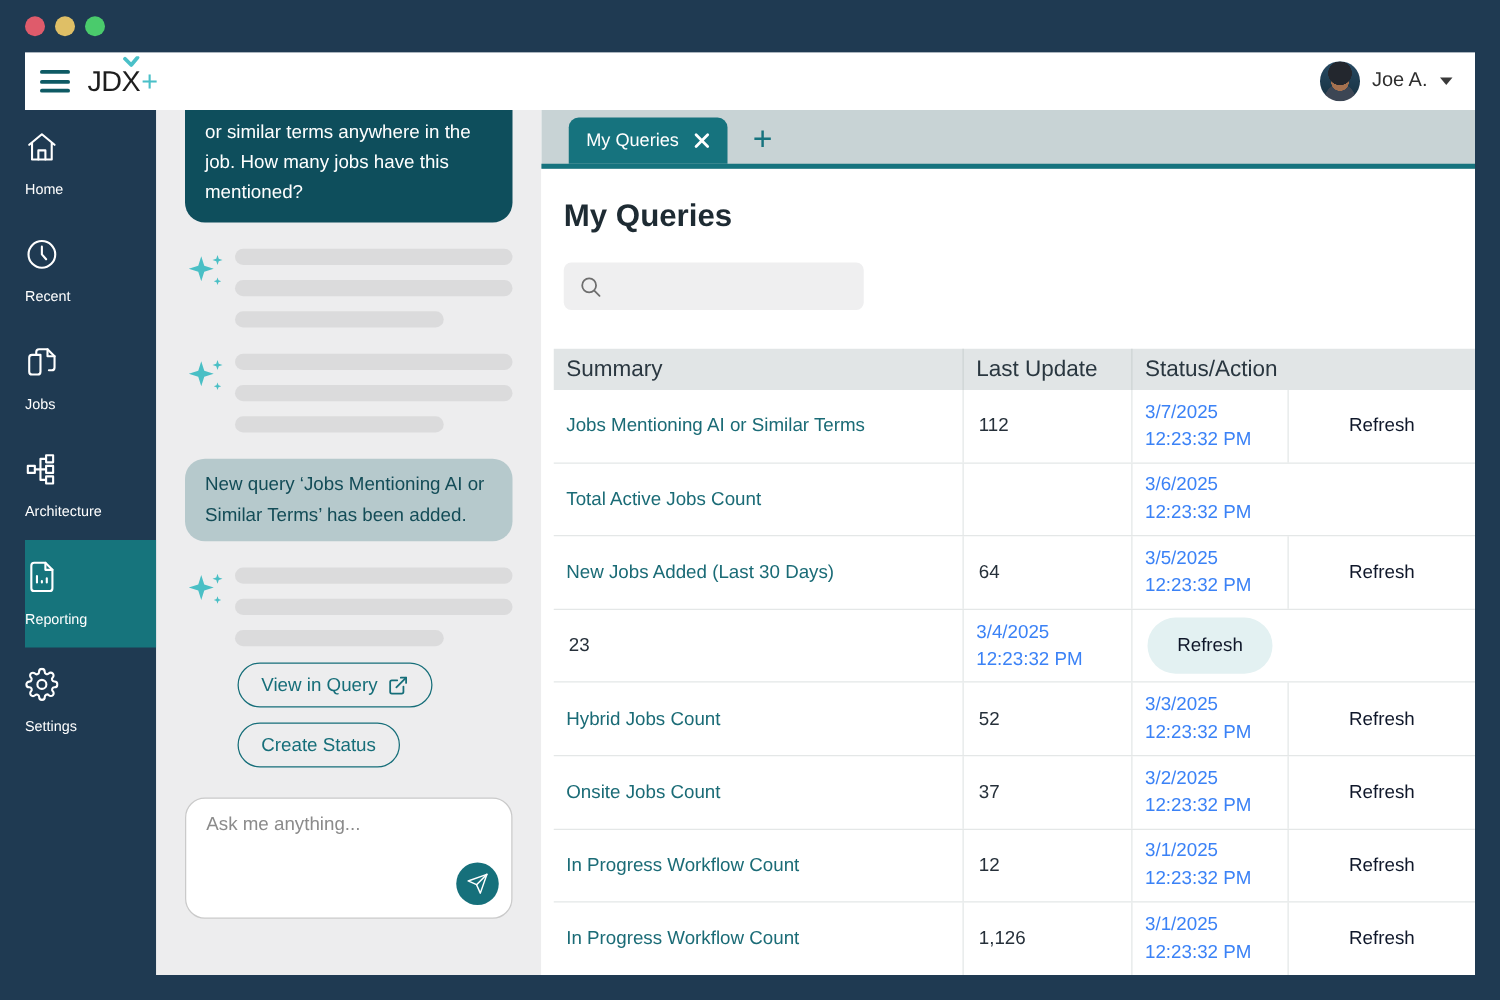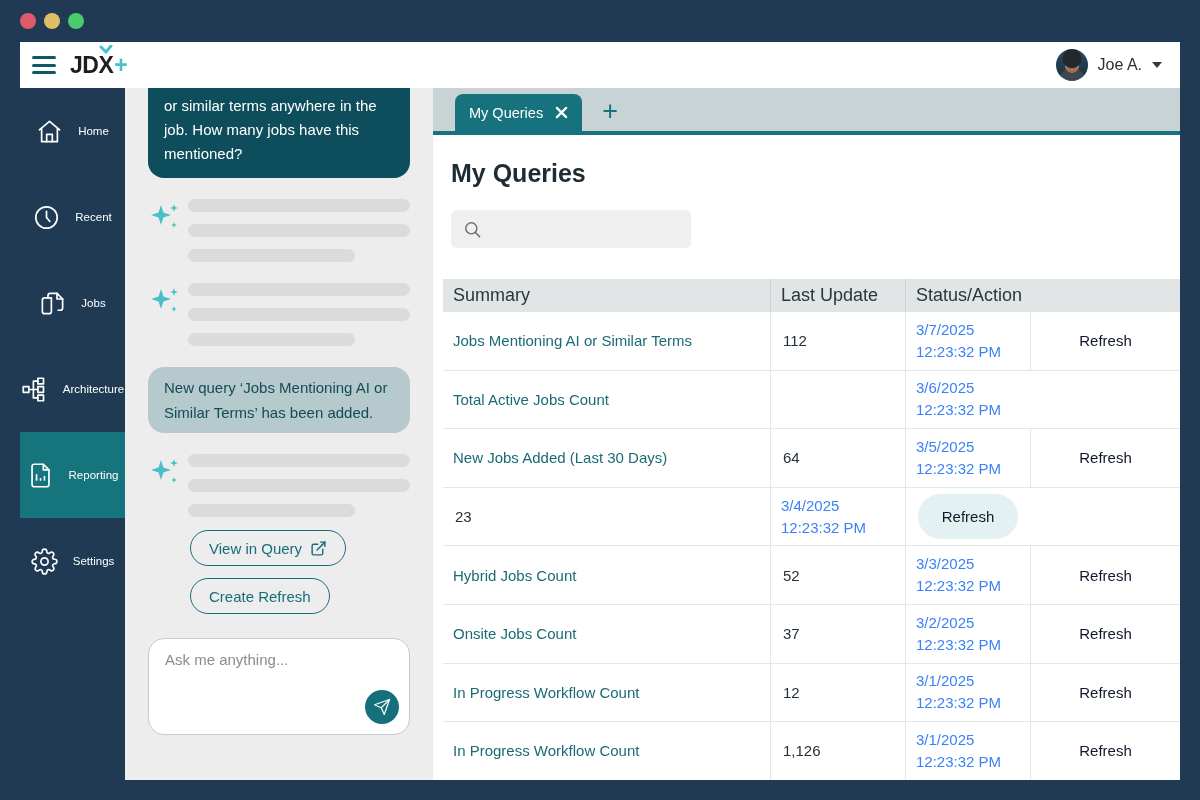--- a/index.html
+++ b/index.html
@@ -20,42 +20,42 @@
 
   .window {
     position:absolute; left:20px; top:42px; right:20px; bottom:20px;
     background:#fff; display:flex; flex-direction:column; overflow:hidden;
   }
 
   
   .app-header { height:46px; background:#fff; display:flex; align-items:center; padding:0 18px 0 12px; flex:0 0 auto; }
   .hamburger { width:24px; height:18px; display:flex; flex-direction:column; justify-content:space-between; cursor:pointer; }
   .hamburger span { display:block; height:3px; background:#0E5A64; border-radius:2px; }
-  .logo { margin-left:14px; font-size:23px; font-weight:700; letter-spacing:-0.5px; color:#1E1E1E; display:flex; align-items:center; }
+  .logo { margin-left:14px; font-size:23px; font-weight:400; letter-spacing:-0.5px; color:#1E1E1E; display:flex; align-items:center; }
   .logo .lx { position:relative; }
   .logo .lx svg { position:absolute; top:-7px; left:1px; }
   .logo .lplus { color:#4AC0C8; margin-left:1px; }
   .user-menu { margin-left:auto; display:flex; align-items:center; gap:10px; cursor:pointer; }
   .avatar {
     width:32px; height:32px; border-radius:50%;
     background:
       radial-gradient(circle at 50% 30%, #23272e 0 34%, transparent 35%),
       radial-gradient(circle at 50% 52%, #a5714f 0 30%, transparent 31%),
       radial-gradient(circle at 50% 95%, #3c4654 0 35%, transparent 36%),
       linear-gradient(180deg,#274a63 0%, #16303f 100%);
   }
   .user-name { font-size:16px; color:#2E2E2E; }
   .caret { width:0; height:0; border-left:5px solid transparent; border-right:5px solid transparent; border-top:6px solid #3A3A3A; }
 
   
   .app-body { flex:1; display:flex; overflow:hidden; }
 
   
   .sidebar { width:105px; background:#1F3A52; flex:0 0 auto; display:flex; flex-direction:column; }
-  .nav-item { height:86px; display:flex; flex-direction:row; align-items:center; justify-content:center; gap:15px; cursor:pointer; }
+  .nav-item { height:86px; display:flex; flex-direction:column; justify-content:center; gap:15px; cursor:pointer; }
   .nav-item.active { background:#16747C; }
   .nav-item .lbl { color:#FFFFFF; font-size:11.5px; }
   .nav-item svg { stroke:#fff; fill:none; stroke-width:1.5; stroke-linecap:round; stroke-linejoin:round; }
 
   
   .chat { width:308px; background:#EDEDEE; flex:0 0 auto; overflow:hidden; }
   .chat-inner { width:262px; margin-left:23px; display:flex; flex-direction:column; height:100%; }
   .user-bubble {
     background:#0E4E5C; color:#fff; border-radius:0 0 16px 16px;
     padding:6px 16px 12px; font-size:15px; line-height:24px;
@@ -270,21 +270,21 @@
 
         <button class="chat-btn">
           <span>View in Query</span>
           <svg width="17" height="17" viewBox="0 0 24 24">
               <path d="M18 13v6a2 2 0 0 1-2 2H5a2 2 0 0 1-2-2V8a2 2 0 0 1 2-2h6"></path>
               <polyline points="15 3 21 3 21 9"></polyline>
               <line x1="10" y1="14" x2="21" y2="3"></line>
             </svg>
         </button>
         <button class="chat-btn">
-          <span>Create Refresh</span>
+          <span>Create Status</span>
         </button>
 
         <div class="chat-input">
           <span class="ph">Ask me anything...</span>
           <button class="send-btn">
             <svg width="18" height="18" viewBox="0 0 24 24">
                 <line x1="22" y1="2" x2="11" y2="13"></line>
                 <polygon points="22 2 15 22 11 13 2 9 22 2"></polygon>
               </svg>
           </button>

